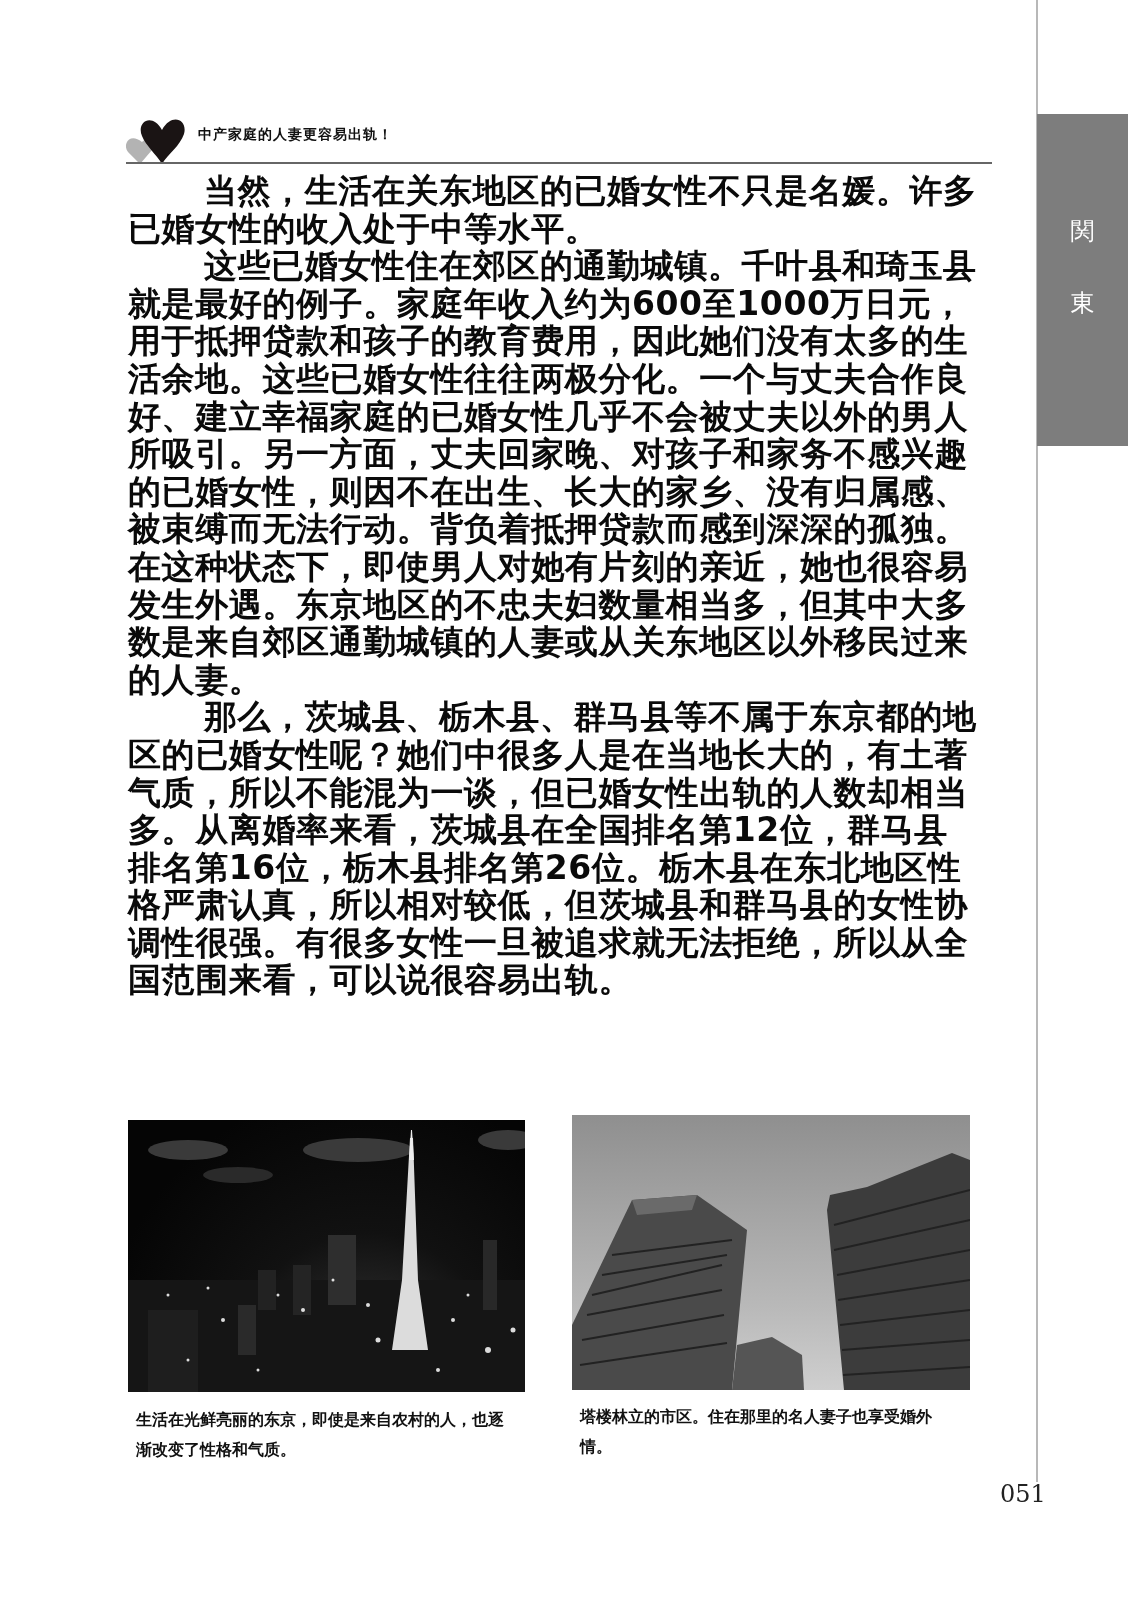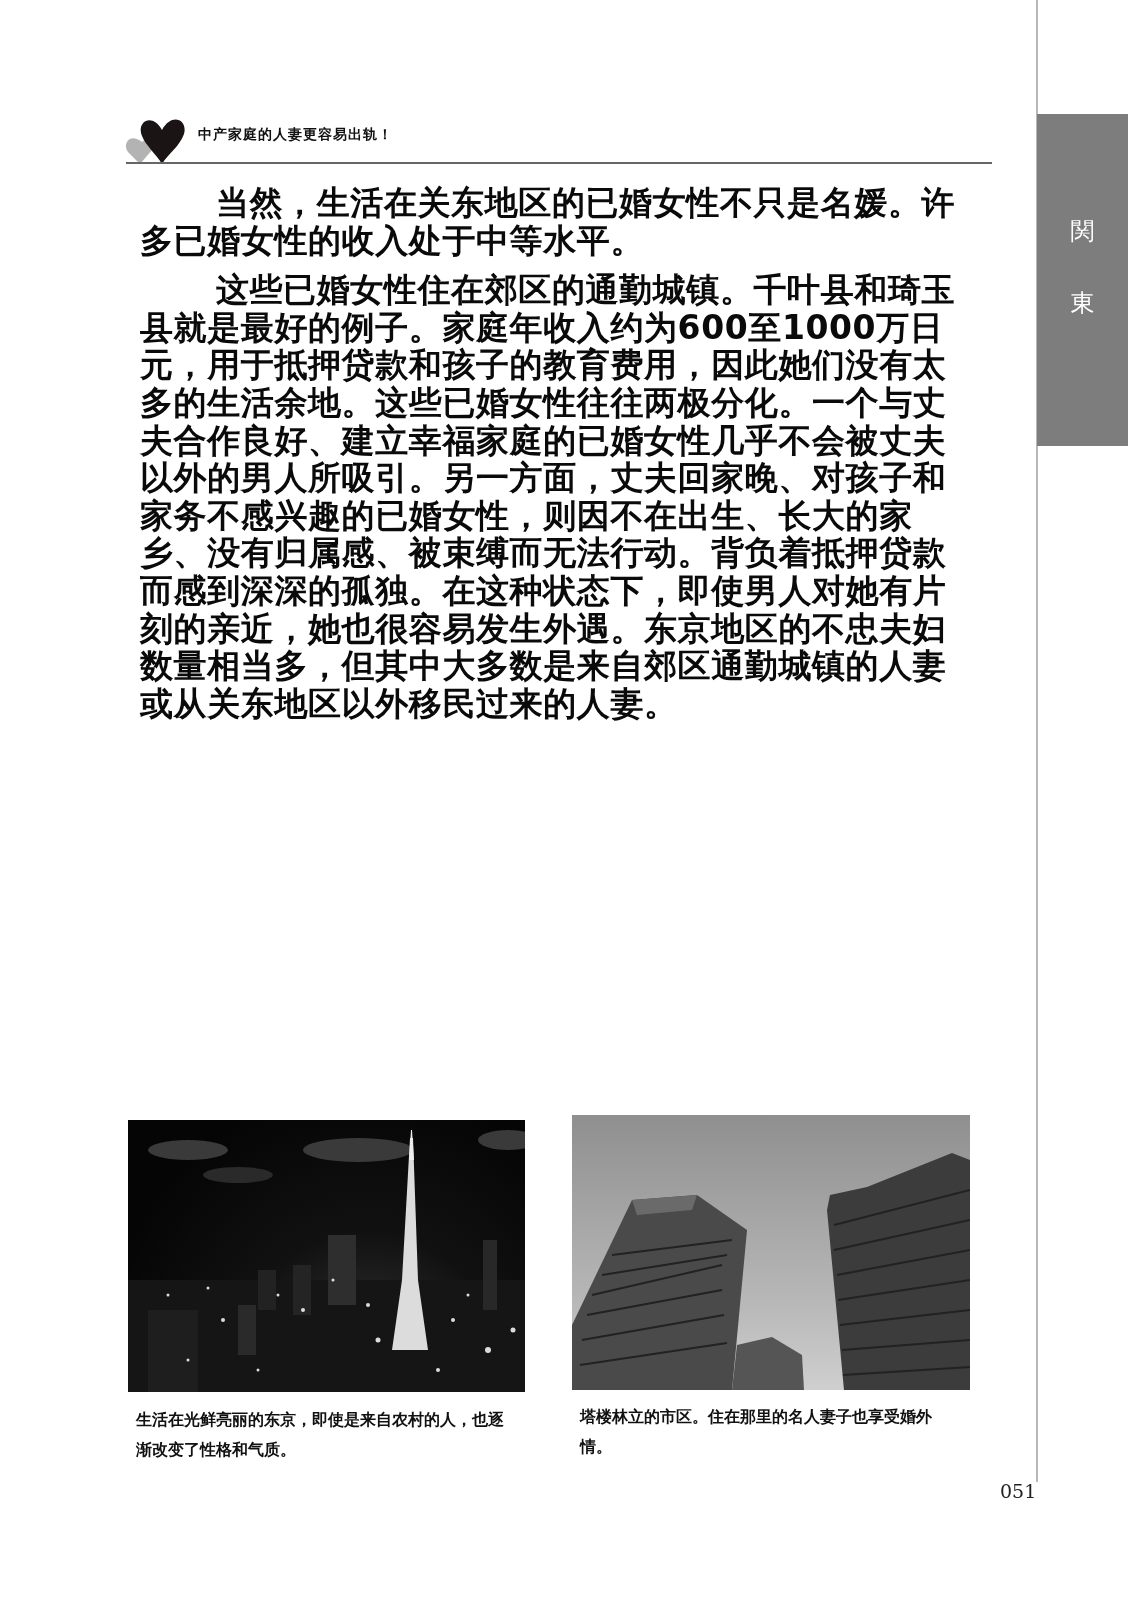--- a/index.html
+++ b/index.html
@@ -22,36 +22,36 @@
     position:absolute; left:80px; top:18px; font-size:14px; font-weight:bold; letter-spacing:1px;
     font-family:"DejaVu Sans", sans-serif; color:#111;
   }
   .header .rule { position:absolute; left:8px; right:0; top:54px; height:2px; background:#666; }
 
   .body-text {
     position:absolute; left:128px; top:172px; width:850px;
     font-size:33px; line-height:37.6px; font-weight:bold; letter-spacing:0.6px;
     font-family:"DejaVu Sans", sans-serif; color:#0a0a0a;
   }
-  .body-text p { margin:12px; text-indent:2.3em; }
+  .body-text p { margin:0; text-indent:2.3em; }
 
   .photo { position:absolute; overflow:hidden; }
   .photo.night { left:128px; top:1120px; width:397px; height:272px;
     background: radial-gradient(ellipse at 60% 95%, #3a3a3a 0%, #111 40%, #050505 80%), #0a0a0a; }
   .photo.towers { left:572px; top:1115px; width:398px; height:275px;
     background: linear-gradient(180deg, #8f8f8f 0%, #b9b9b9 70%, #cfcfcf 100%); }
 
   .caption {
     position:absolute; font-size:16px; line-height:30px; font-weight:bold;
     font-family:"DejaVu Sans", sans-serif; color:#111;
   }
   .caption.c-left { left:136px; top:1405px; width:380px; }
   .caption.c-right { left:580px; top:1402px; width:360px; }
 
-  .page-num { position:absolute; left:1000px; top:1480px; font-size:19px; font-family:"DejaVu Serif", serif; color:#222; }
+  .page-num { position:absolute; left:1000px; top:1480px; font-size:24px; font-family:"DejaVu Serif", serif; color:#222; }
 </style>
 </head>
 <body>
 
 <div class="vline"></div>
 
 <div class="side-tab">
   <span class="c1">関</span>
   <span class="c2">東</span>
 </div>
@@ -61,20 +61,21 @@
     <path d="M20 28 C 8 18, 0 30, 6 38 L 18 50 L 30 36 C 34 28, 28 20, 20 28 Z" fill="#b3b3b3"></path>
     <path d="M40 16 C 30 -2, 14 8, 20 22 C 24 32, 34 40, 40 50 C 46 40, 58 32, 62 20 C 66 6, 50 -2, 40 16 Z" fill="#1a1414"></path>
   </svg>
   <div class="title">中产家庭的人妻更容易出轨！</div>
   <div class="rule"></div>
 </div>
 
 <div class="body-text">
   <p>当然，生活在关东地区的已婚女性不只是名媛。许多已婚女性的收入处于中等水平。</p>
   <p>这些已婚女性住在郊区的通勤城镇。千叶县和琦玉县就是最好的例子。家庭年收入约为600至1000万日元，用于抵押贷款和孩子的教育费用，因此她们没有太多的生活余地。这些已婚女性往往两极分化。一个与丈夫合作良好、建立幸福家庭的已婚女性几乎不会被丈夫以外的男人所吸引。另一方面，丈夫回家晚、对孩子和家务不感兴趣的已婚女性，则因不在出生、长大的家乡、没有归属感、被束缚而无法行动。背负着抵押贷款而感到深深的孤独。在这种状态下，即使男人对她有片刻的亲近，她也很容易发生外遇。东京地区的不忠夫妇数量相当多，但其中大多数是来自郊区通勤城镇的人妻或从关东地区以外移民过来的人妻。</p>
+  <p>那么，茨城县、栃木县、群马县等不属于东京都的地区的已婚女性呢？她们中很多人是在当地长大的，有土著气质，所以不能混为一谈，但已婚女性出轨的人数却相当多。从离婚率来看，茨城县在全国排名第12位，群马县排名第16位，栃木县排名第26位。栃木县在东北地区性格严肃认真，所以相对较低，但茨城县和群马县的女性协调性很强。有很多女性一旦被追求就无法拒绝，所以从全国范围来看，可以说很容易出轨。</p>
 </div>
 
 <div class="photo night">
   <svg width="397" height="272" viewBox="0 0 397 272">
     <ellipse cx="60" cy="30" rx="40" ry="10" fill="#3a3a3a"></ellipse>
     <ellipse cx="230" cy="30" rx="55" ry="12" fill="#3a3a3a"></ellipse>
     <ellipse cx="110" cy="55" rx="35" ry="8" fill="#2a2a2a"></ellipse>
     <ellipse cx="380" cy="20" rx="30" ry="10" fill="#3a3a3a"></ellipse>
     <rect x="0" y="160" width="397" height="112" fill="#151515"></rect>
     <rect x="200" y="115" width="28" height="70" fill="#2e2e2e"></rect>

